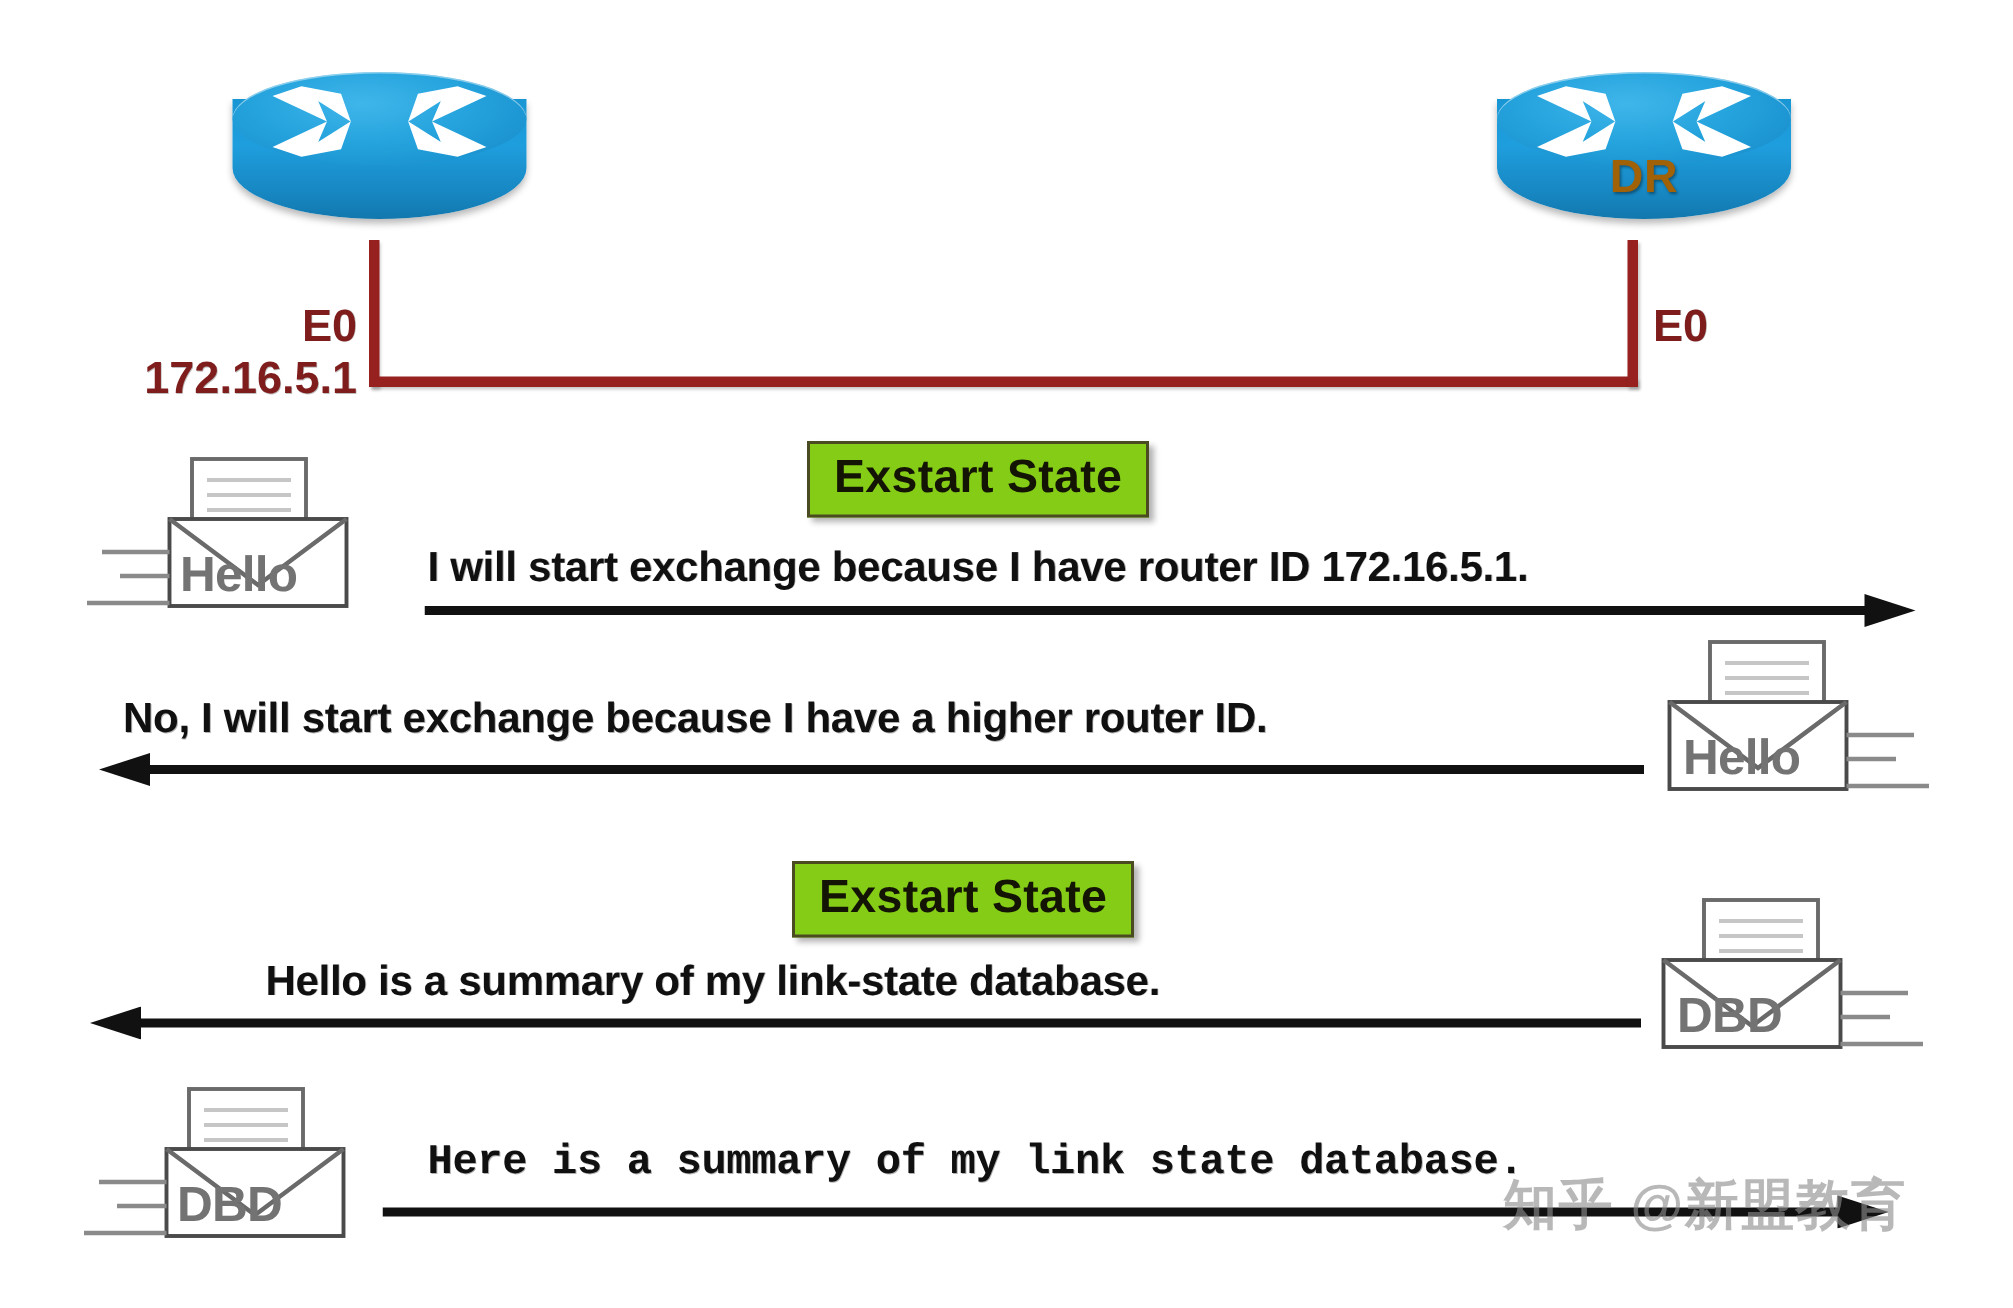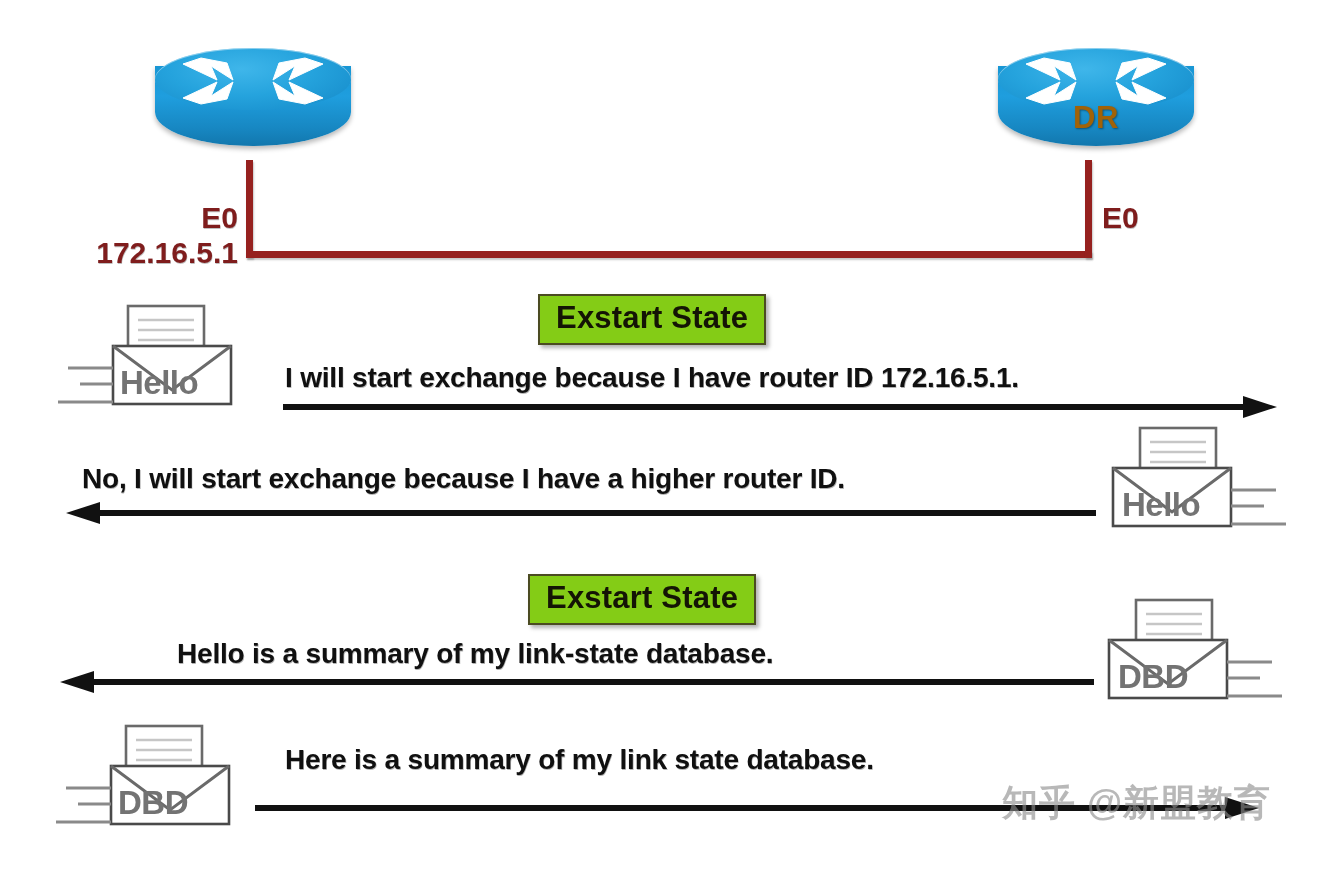--- a/index.html
+++ b/index.html
@@ -289,21 +289,21 @@
         <line x1="10" y1="70" x2="55" y2="70" stroke="#8a8a8a" stroke-width="3"></line>
         <line x1="22" y1="86" x2="55" y2="86" stroke="#8a8a8a" stroke-width="3"></line>
         <line x1="0" y1="104" x2="55" y2="104" stroke="#8a8a8a" stroke-width="3"></line>
       </g>
     </svg>
     <div class="env-label">
       <span>DBD</span>
     </div>
   </div>
 
-  <div class="msg" style="left:285px; top:744px;">Here is a summary of my link state database.</div>
+  <div class="msg" style="left:285px; top:760px;font-family:Liberation Mono, monospace;">Here is a summary of my link state database.</div>
   <div class="arrow" style="left:255px; top:797px;">
     <svg width="1005" height="22" viewBox="0 0 1005 22">
       <line x1="0" y1="11" x2="972" y2="11" stroke="#111111" stroke-width="6"></line>
       <polygon points="970,0 1004,11 970,22" fill="#111111"></polygon>
     </svg>
   </div>
 
   <div class="watermark" style="left:1002px; top:779px;">知乎 @新盟教育</div>
 
 </div>

